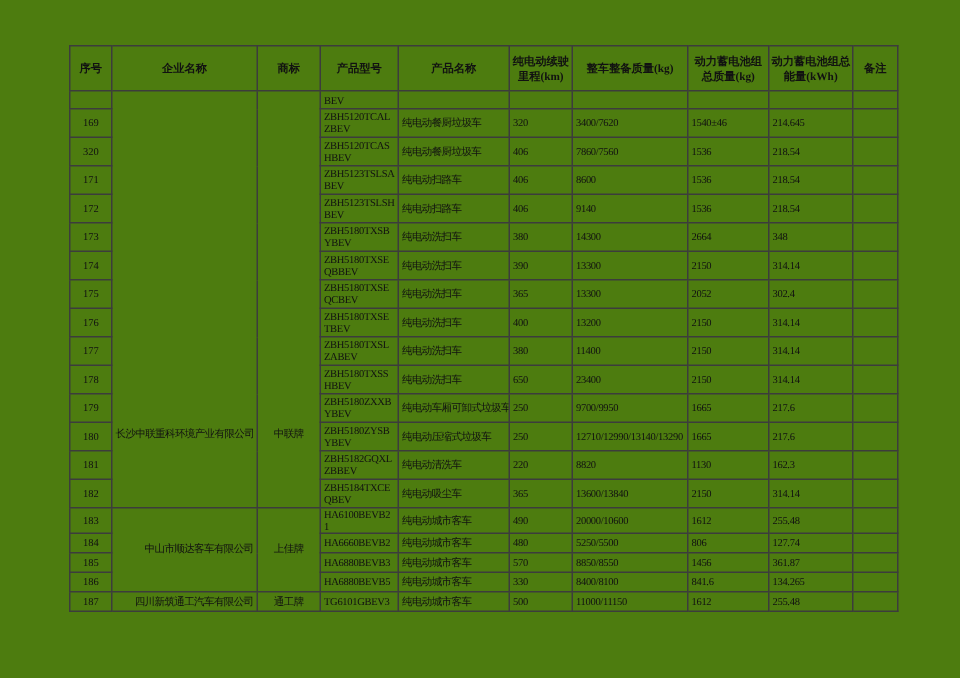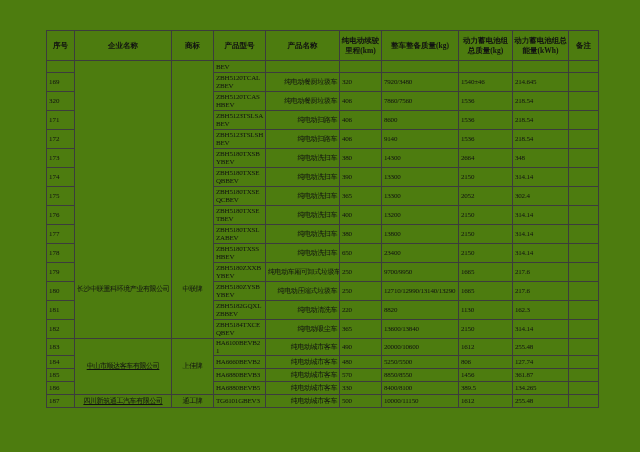--- a/index.html
+++ b/index.html
@@ -35,25 +35,25 @@
     font-weight: bold;
     text-align: center;
     font-size: 7.5px;
     line-height: 10px;
     padding: 0 1px;
   }
   thead tr { height: 30px; }
   .row-carry { height: 12px; }
   .row-tall  { height: 19px; }
   .row-short { height: 13px; }
-  td.seq { text-align: left; }
+  td.seq { text-align: center; }
   td.model { word-break: break-all; line-height: 8px; letter-spacing: -0.2px; }
-  td.product { white-space: nowrap; letter-spacing: -0.4px; text-align: right; }
+  td.product { white-space: nowrap; letter-spacing: -0.4px; }
   td.num { white-space: nowrap; letter-spacing: -0.2px; }
-  td.company { text-align: center; letter-spacing: -0.4px; text-decoration: underline; }
+  td.company { text-align: right; letter-spacing: -0.4px; }
   td.brand { text-align: center; letter-spacing: -0.3px; }
   td.offset { position: relative; }
   td.offset > span {
     position: absolute;
     left: 2px; right: 2px;
     bottom: 44px;
     white-space: nowrap;
   }
   td.brand.offset > span { }
   .page-number {
@@ -112,21 +112,21 @@
           <td class="num"></td>
           <td class="num"></td>
           <td class="num"></td>
           <td class="num"></td>
         </tr>
         <tr class="row-tall">
           <td class="seq">169</td>
           <td class="model">ZBH5120TCALZBEV</td>
           <td class="product">纯电动餐厨垃圾车</td>
           <td class="num">320</td>
-          <td class="num">7920/3480</td>
+          <td class="num">3400/7620</td>
           <td class="num">1540±46</td>
           <td class="num">214.645</td>
           <td class="num"></td>
         </tr>
         <tr class="row-tall">
           <td class="seq">320</td>
           <td class="model">ZBH5120TCASHBEV</td>
           <td class="product">纯电动餐厨垃圾车</td>
           <td class="num">406</td>
           <td class="num">7860/7560</td>
@@ -192,21 +192,21 @@
           <td class="num">13200</td>
           <td class="num">2150</td>
           <td class="num">314.14</td>
           <td class="num"></td>
         </tr>
         <tr class="row-tall">
           <td class="seq">177</td>
           <td class="model">ZBH5180TXSLZABEV</td>
           <td class="product">纯电动洗扫车</td>
           <td class="num">380</td>
-          <td class="num">13800</td>
+          <td class="num">11400</td>
           <td class="num">2150</td>
           <td class="num">314.14</td>
           <td class="num"></td>
         </tr>
         <tr class="row-tall">
           <td class="seq">178</td>
           <td class="model">ZBH5180TXSSHBEV</td>
           <td class="product">纯电动洗扫车</td>
           <td class="num">650</td>
           <td class="num">23400</td>
@@ -285,32 +285,32 @@
           <td class="num">1456</td>
           <td class="num">361.87</td>
           <td class="num"></td>
         </tr>
         <tr class="row-short">
           <td class="seq">186</td>
           <td class="model">HA6880BEVB5</td>
           <td class="product">纯电动城市客车</td>
           <td class="num">330</td>
           <td class="num">8400/8100</td>
-          <td class="num">389.5</td>
+          <td class="num">841.6</td>
           <td class="num">134.265</td>
           <td class="num"></td>
         </tr>
         <tr class="row-short">
           <td class="seq">187</td>
           <td class="company" rowspan="1"><span>四川新筑通工汽车有限公司</span></td>
           <td class="brand" rowspan="1"><span>通工牌</span></td>
           <td class="model">TG6101GBEV3</td>
           <td class="product">纯电动城市客车</td>
           <td class="num">500</td>
-          <td class="num">10000/11150</td>
+          <td class="num">11000/11150</td>
           <td class="num">1612</td>
           <td class="num">255.48</td>
           <td class="num"></td>
         </tr>
       </tbody>
   </table>
 
 
 </div>
 

